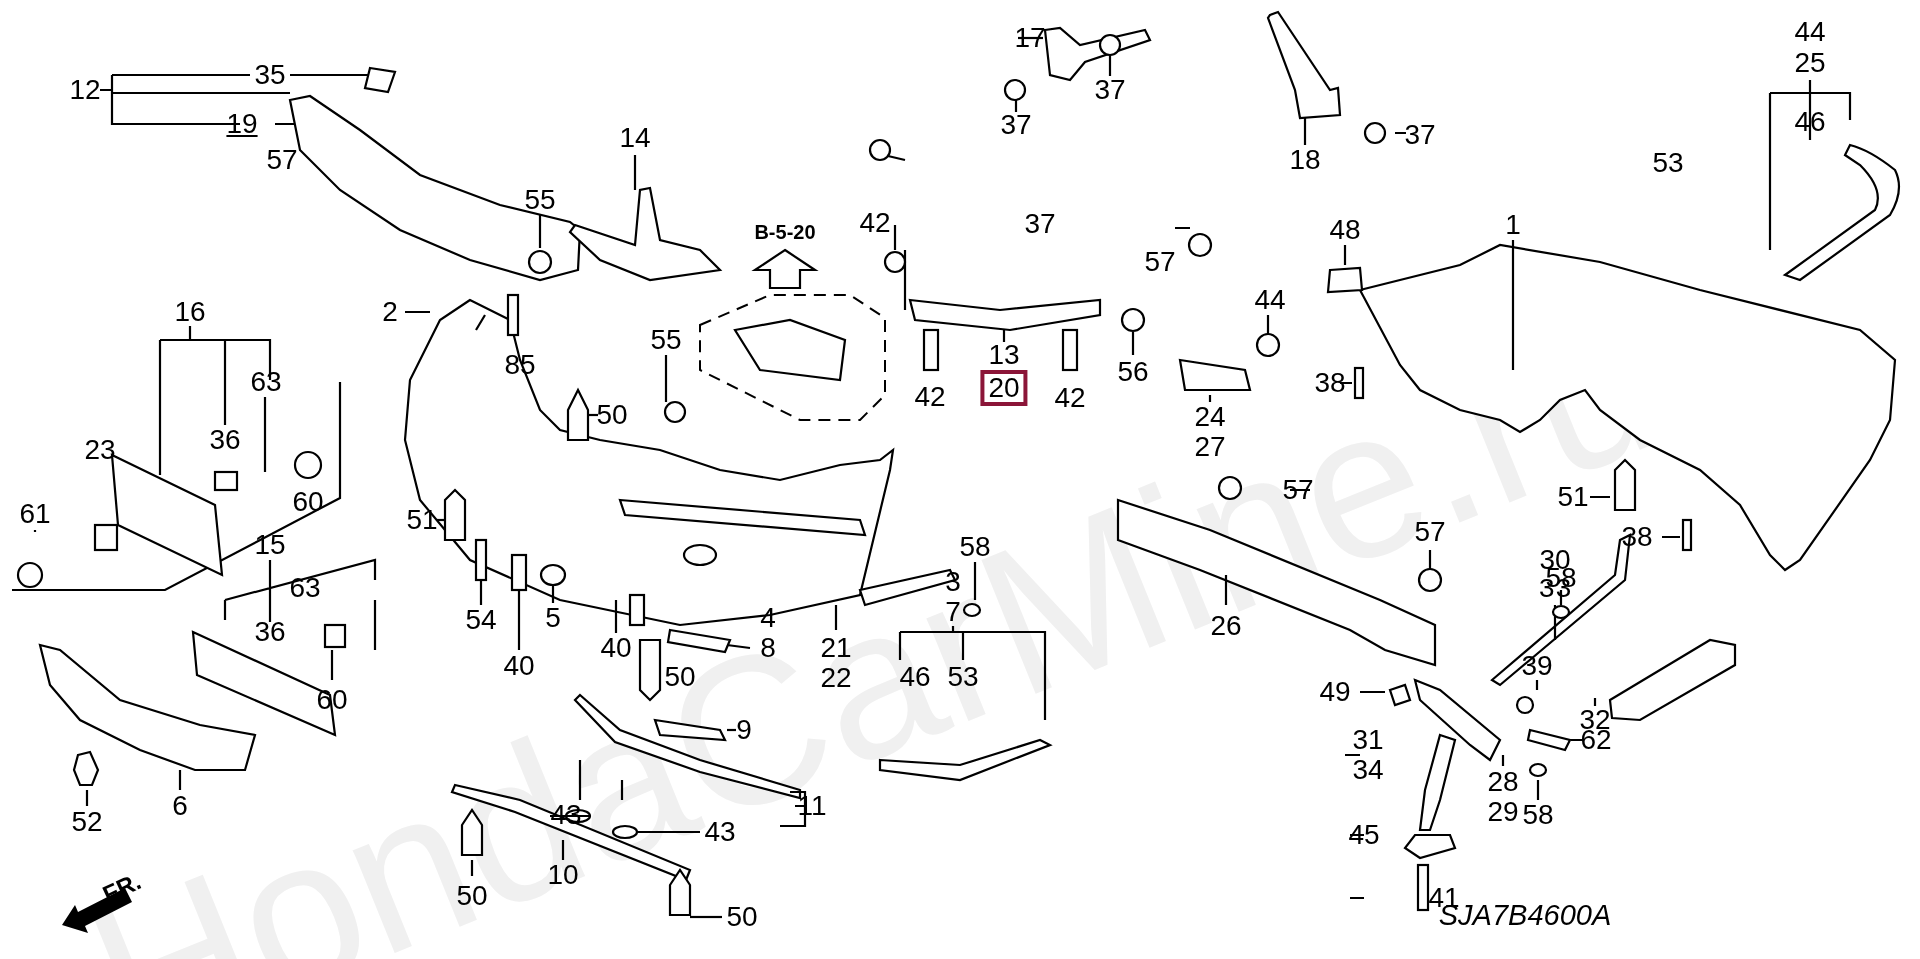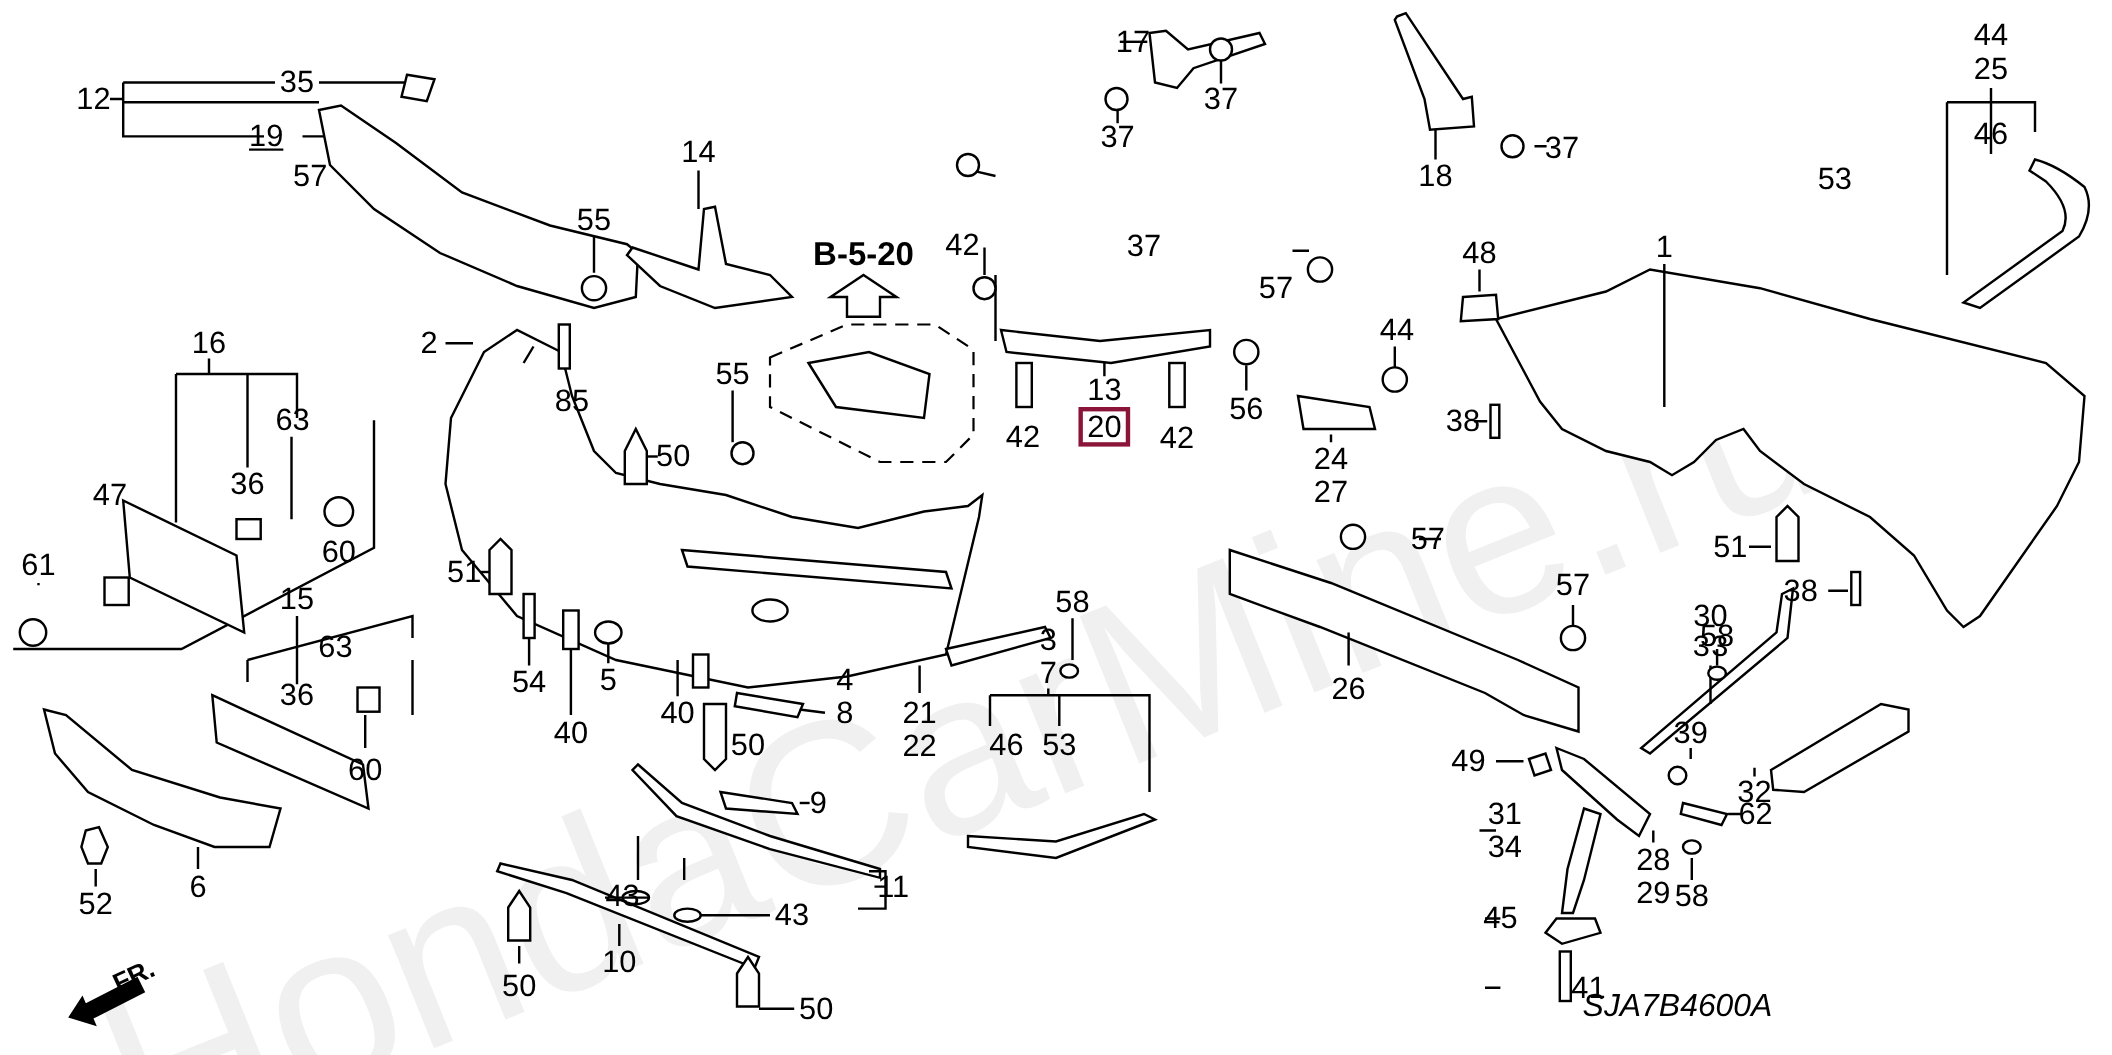--- a/index.html
+++ b/index.html
@@ -1,20 +1,20 @@
 <!DOCTYPE html>
 <html><head>
 <meta charset="utf-8">
 <style>
   html, body { margin:0; padding:0; background:#ffffff; }
   body { width:1920px; height:959px; position:relative; overflow:hidden; font-family:"Liberation Sans", sans-serif; color:#000; }
   #stage { position:absolute; left:0; top:0; width:1920px; height:959px; }
   .wm { position:absolute; font-family:"Liberation Sans", sans-serif; color:#f0f0f0; font-size:210px; white-space:nowrap; transform-origin:0 0; }
   .lbl { position:absolute; font-size:28px; line-height:28px; white-space:nowrap; transform:translate(-50%,-50%); cursor:pointer; }
-  .lbl.ref { font-weight:bold; font-size:30px; }
+  .lbl.ref { font-weight:bold; font-size:20px; }
   .lbl.hl { border:4px solid #8b1538; padding:1px 4px; line-height:26px; }
   .code { position:absolute; font-size:29px; transform:translate(-50%,-50%);font-style:italic; }
   svg { position:absolute; left:0; top:0; }
   .ln { stroke:#000; stroke-width:2.2; fill:none; }
   .pt { stroke:#000; stroke-width:2.2; fill:#fff; }
   .dash { stroke:#000; stroke-width:2; fill:none; stroke-dasharray:12 8; }
 </style>
 </head>
 <body>
 
@@ -176,21 +176,21 @@
       <div class="lbl" style="left: 875px; top: 223px;">42</div>
       <div class="lbl" style="left: 1040px; top: 224px;">37</div>
       <div class="lbl" style="left: 1160px; top: 262px;">57</div>
       <div class="lbl" style="left: 390px; top: 312px;">2</div>
       <div class="lbl" style="left: 520px; top: 365px;">85</div>
       <div class="lbl" style="left: 666px; top: 340px;">55</div>
       <div class="lbl" style="left: 612px; top: 415px;">50</div>
       <div class="lbl" style="left: 190px; top: 312px;">16</div>
       <div class="lbl" style="left: 266px; top: 382px;">63</div>
       <div class="lbl" style="left: 225px; top: 440px;">36</div>
-      <div class="lbl" style="left: 100px; top: 450px;">47</div>
+      <div class="lbl" style="left: 100px; top: 450px;">23</div>
       <div class="lbl" style="left: 308px; top: 502px;">60</div>
       <div class="lbl" style="left: 35px; top: 514px;">61</div>
       <div class="lbl" style="left: 1004px; top: 355px;">13</div>
       <div class="lbl" style="left: 930px; top: 397px;">42</div>
       <div class="lbl" style="left: 1070px; top: 398px;">42</div>
       <div class="lbl" style="left: 1133px; top: 372px;">56</div>
       <div class="lbl" style="left: 1270px; top: 300px;">44</div>
       <div class="lbl" style="left: 1210px; top: 417px;">24</div>
       <div class="lbl" style="left: 1210px; top: 447px;">27</div>
       <div class="lbl" style="left: 1330px; top: 383px;">38</div>

